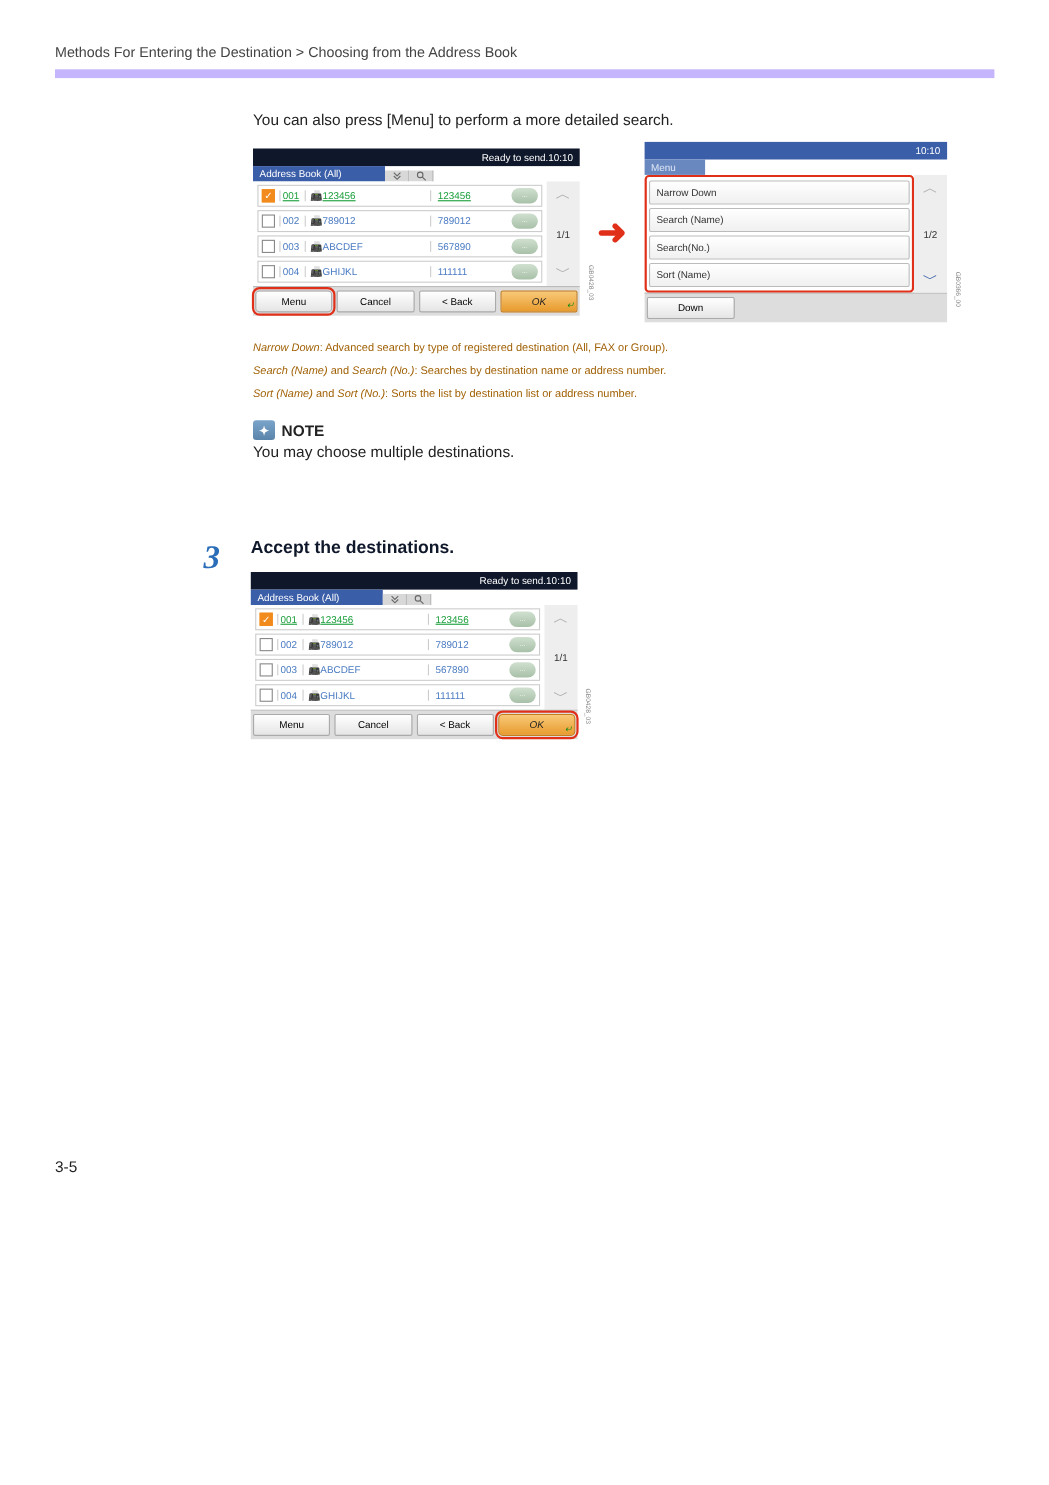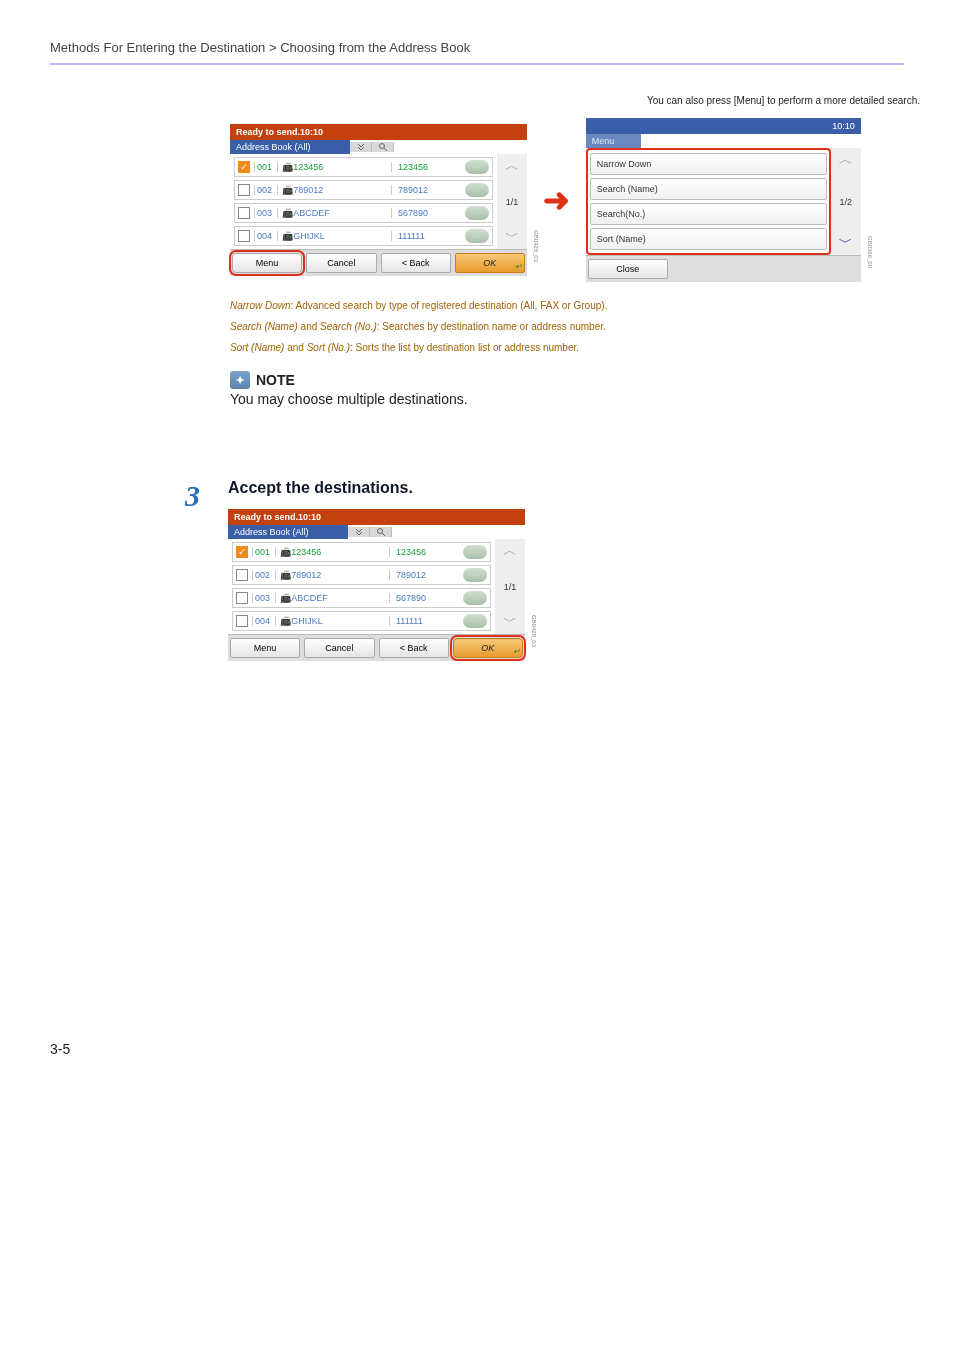--- a/index.html
+++ b/index.html
@@ -1,40 +1,40 @@
 <!DOCTYPE html>
 <html><head>
 <meta charset="utf-8">
 <style>
 * { box-sizing: border-box; margin: 0; padding: 0; }
 body { font-family: Arial, sans-serif; background: #fff; width: 954px; }
 .page { padding: 40px 50px 40px 50px; }
-.breadcrumb { font-size: 13px; color: #444; padding-bottom: 8px; border-bottom: 2px solid #c4b5fd; }
+.breadcrumb { font-size: 13px; color: #444; padding-bottom: 8px; border-bottom: 8px solid #c4b5fd; }
 .content { padding-left: 180px; padding-top: 30px; width: 870px; }
 .content.full { padding-left: 135px; }
-.intro { font-size: 10px; color: #222; margin-bottom: 12px; text-align: right; }
+.intro { font-size: 14px; color: #222; margin-bottom: 12px; }
 
 
 .panels-row { display: flex; align-items: center; gap: 12px; margin-bottom: 18px; }
 .lcd { width: 297px; background: #fff; position: relative; }
-.lcd .titlebar { background: #c2410c; color: #fff; font-size: 9px; padding: 3px 6px; display: flex; justify-content: flex-start; font-weight: bold; }
-.lcd .subbar { display: flex; align-items: center; }
+.lcd .titlebar { background: #0f172a; color: #fff; font-size: 9px; padding: 3px 6px; display: flex; justify-content: flex-end; }
+.lcd .subbar { display: flex; align-items: flex-end; }
 .lcd .subbar .abook { background: #3b5ea9; color: #fff; font-size: 9px; padding: 2px 6px; width: 120px; }
 .lcd .subbar .icon-tab { background: #d8d8d8; width: 22px; display: flex; align-items: center; justify-content: center; font-size: 9px; color: #555; border-right: 1px solid #bbb; }
 .lcd-body { display: flex; }
 .list-col { flex: 1; background: #fff; }
 .row-item { display: flex; align-items: center; border: 1px solid #ccc; margin: 3px 4px; padding: 2px 3px; font-size: 9px; position: relative; }
 .row-item .chk { width: 12px; height: 12px; border: 1px solid #888; margin-right: 0; display: inline-flex; align-items: center; justify-content: center; font-size: 9px; }
 .row-item .chk.checked { background: #f28b1d; color: #fff; border-color: #f28b1d; }
 .row-item .num { color: #4a7bc2; padding: 0 2px; border-left: 1px solid #ccc; border-right: 1px solid #ccc; margin: 0 4px; min-width: 24px; }
 .row-item .fax { color: #4a7bc2; display: inline-flex; align-items: center; gap: 2px; }
 .row-item .name { color: #4a7bc2; }
 .row-item .val { width: 70px; margin-left: auto; margin-right: 4px; border-left: 1px solid #ccc; padding-left: 6px; color: #4a7bc2; }
 .row-item .det { width: 24px; height: 14px; background: linear-gradient(#d0e0d0,#a8c0a8); border-radius: 7px; display: inline-flex; align-items: center; justify-content: center; font-size: 5px; color: #fff; }
-.row-item.sel .num, .row-item.sel .name, .row-item.sel .val { color: #1a9e3a; }
+.row-item.sel .num, .row-item.sel .name, .row-item.sel .val { color: #1a9e3a; text-decoration: underline; }
 .side-col { width: 30px; background: #eee; display: flex; flex-direction: column; }
 .arrow-up, .arrow-down { height: 24px; display: flex; align-items: center; justify-content: center; color: #aaa; font-size: 14px; }
 .arrow-down.active { color: #3b5ea9; }
 .page-ind { flex: 1; display: flex; align-items: center; justify-content: center; font-size: 9px; color: #333; }
 .footer-row { display: flex; background: #ddd; border-top: 1px solid #bbb; }
 .footer-btn { flex: 1; font-size: 9px; background: linear-gradient(#fff,#e5e5e5); border: 1px solid #aaa; padding: 4px 2px; text-align: center; margin: 3px 2px; border-radius: 2px; }
 .footer-btn.ok { background: linear-gradient(#f8c978,#e89b2e); border-color: #c77d1a; position: relative; color: #222; font-style: italic; }
 .footer-btn.ok .ent { position: absolute; right: 2px; bottom: 1px; font-size: 8px; color: #1a8a1a; }
 .footer-btn.ok.hl { outline: 2px solid #e1301a; outline-offset: 1px; border-radius: 4px; }
 .footer-btn.menu.hl { outline: 2px solid #e1301a; outline-offset: 1px; border-radius: 4px; }
@@ -164,21 +164,21 @@
             <div class="menu-row">Search(No.)</div>
             <div class="menu-row">Sort (Name)</div>
           </div>
           <div class="side-col">
             <div class="arrow-up">︿</div>
             <div class="page-ind">1/2</div>
             <div class="arrow-down active">﹀</div>
           </div>
         </div>
         <div class="footer-row">
-          <div class="footer-btn" style="flex:0 0 80px">Close</div>
+          <div class="footer-btn" style="flex:0 0 80px">Down</div>
           <div style="flex:1"></div>
         </div>
         <div class="vtag">GB0366_00</div>
       </div>
     </div>
 
     <div class="desc-block">
       <div class="desc-line"><i>Narrow Down</i><span class="n">: Advanced search by type of registered destination (All, FAX or Group).</span></div>
       <div class="desc-line"><i>Search (Name)</i><span class="n"> and </span><i>Search (No.)</i><span class="n">: Searches by destination name or address number.</span></div>
       <div class="desc-line"><i>Sort (Name)</i><span class="n"> and </span><i>Sort (No.)</i><span class="n">: Sorts the list by destination list or address number.</span></div>

